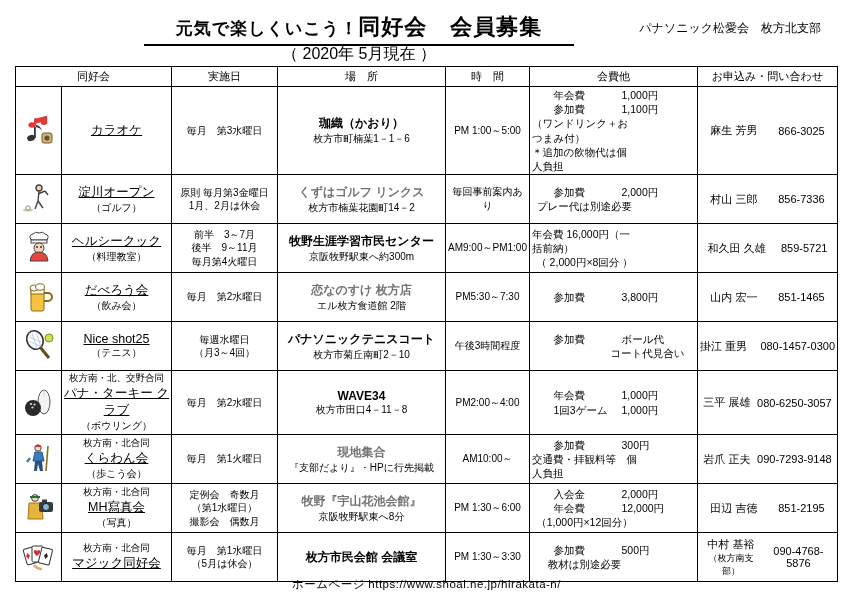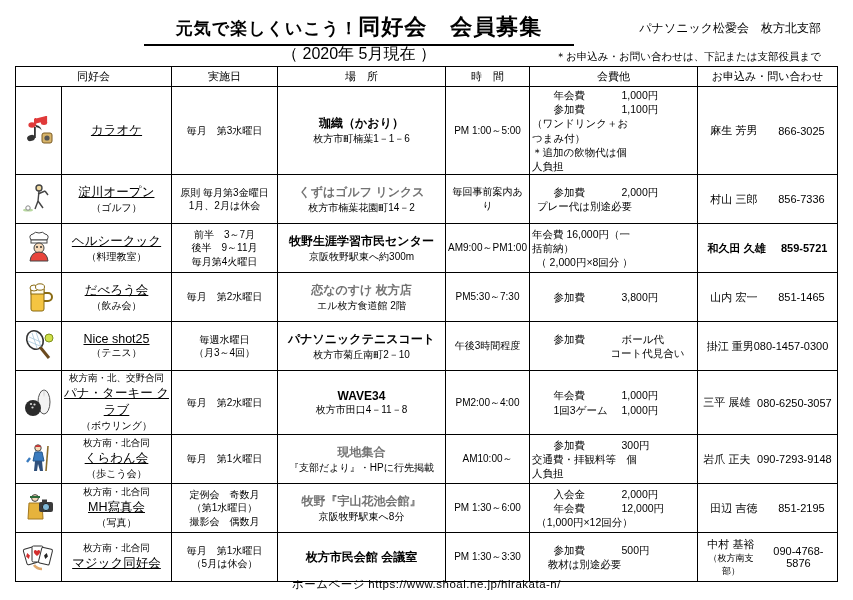--- a/index.html
+++ b/index.html
@@ -92,21 +92,20 @@
 
   <div class="header">
     <div class="title-wrap">
       <div class="title-main">
         <span class="small">元気で楽しくいこう！</span><span>同好会　会員募集</span>
       </div>
       <div class="title-underline"></div>
     </div>
     <div class="org">パナソニック松愛会　枚方北支部</div>
     <div class="asof">（ 2020年 5月現在 ）</div>
-    <div class="note">＊お申込み・お問い合わせは、下記または支部役員まで</div>
   </div>
 
   <table>
     <colgroup>
       <col class="c-icon">
         <col class="c-name">
         <col class="c-date">
         <col class="c-place">
       <col class="c-time">
         <col class="c-fee">
@@ -261,21 +260,21 @@
             <div class="fee-row">
               <span class="fee-l">年会費 16,000円（一括前納）</span>
               <span class="fee-r"></span>
             </div>
             <div class="fee-row">
               <span class="fee-l">（ 2,000円×8回分 ）</span>
               <span class="fee-r"></span>
             </div>
           </td>
           <td>
-            <div style="display: flex; justify-content: space-around; align-items: center; font-weight: bold;">
+            <div style="display: flex; justify-content: space-around; align-items: center;">
               <div>
                 <div class="contact-name">和久田 久雄</div>
               </div>
               <div class="contact-tel">859-5721</div>
             </div>
           </td>
         </tr>
         <tr>
           <td>
             <span class="icon"><svg width="34" height="34" viewBox="0 0 34 34">
@@ -352,21 +351,21 @@
             <div class="fee-row">
               <span class="fee-l">参加費</span>
               <span class="fee-r">ボール代</span>
             </div>
             <div class="fee-row">
               <span class="fee-l"></span>
               <span class="fee-r">コート代見合い</span>
             </div>
           </td>
           <td>
-            <div style="display: flex; justify-content: center; align-items: center;">
+            <div style="display: flex; justify-content: space-between; align-items: center;">
               <div>
                 <div class="contact-name">掛江 重男</div>
               </div>
               <div class="contact-tel">080-1457-0300</div>
             </div>
           </td>
         </tr>
         <tr>
           <td>
             <span class="icon"><svg width="34" height="34" viewBox="0 0 34 34">

